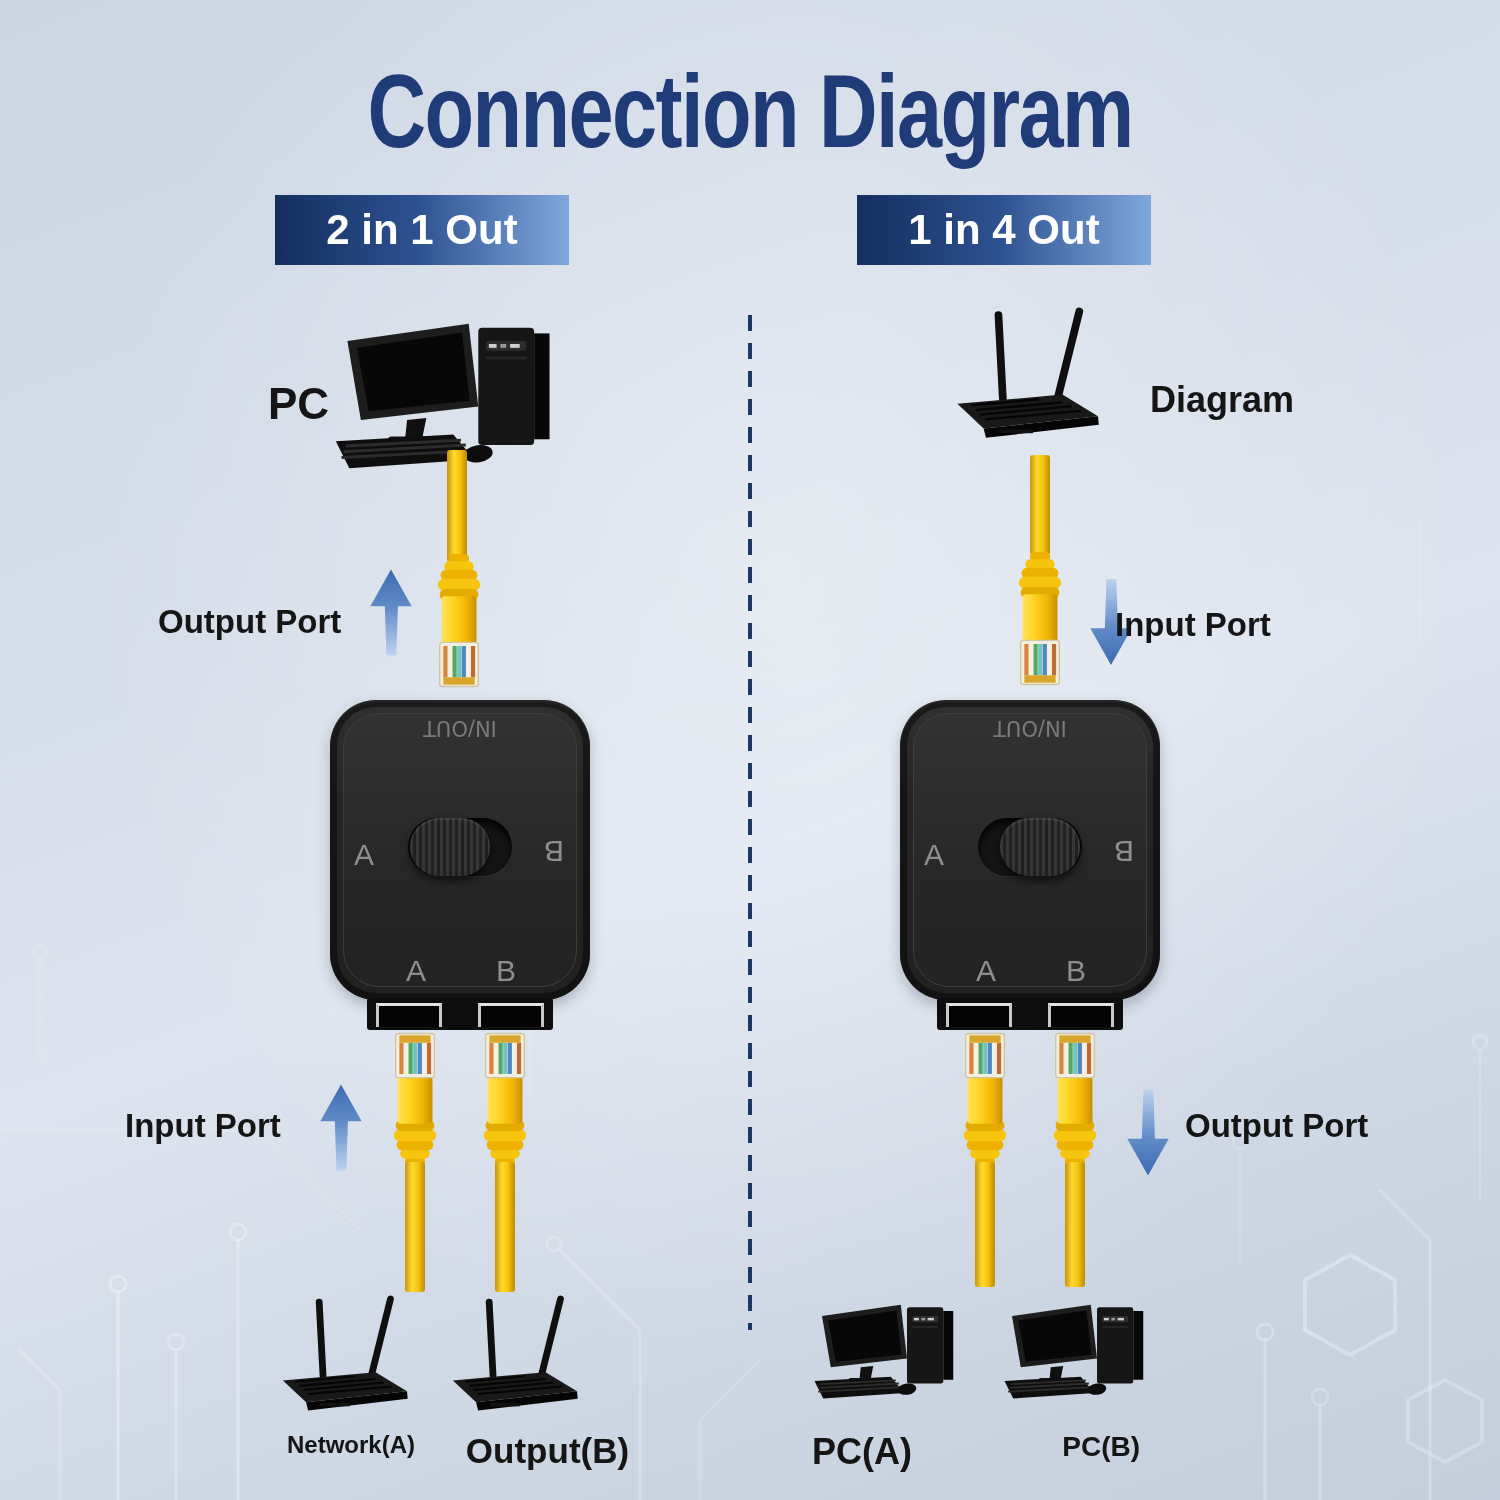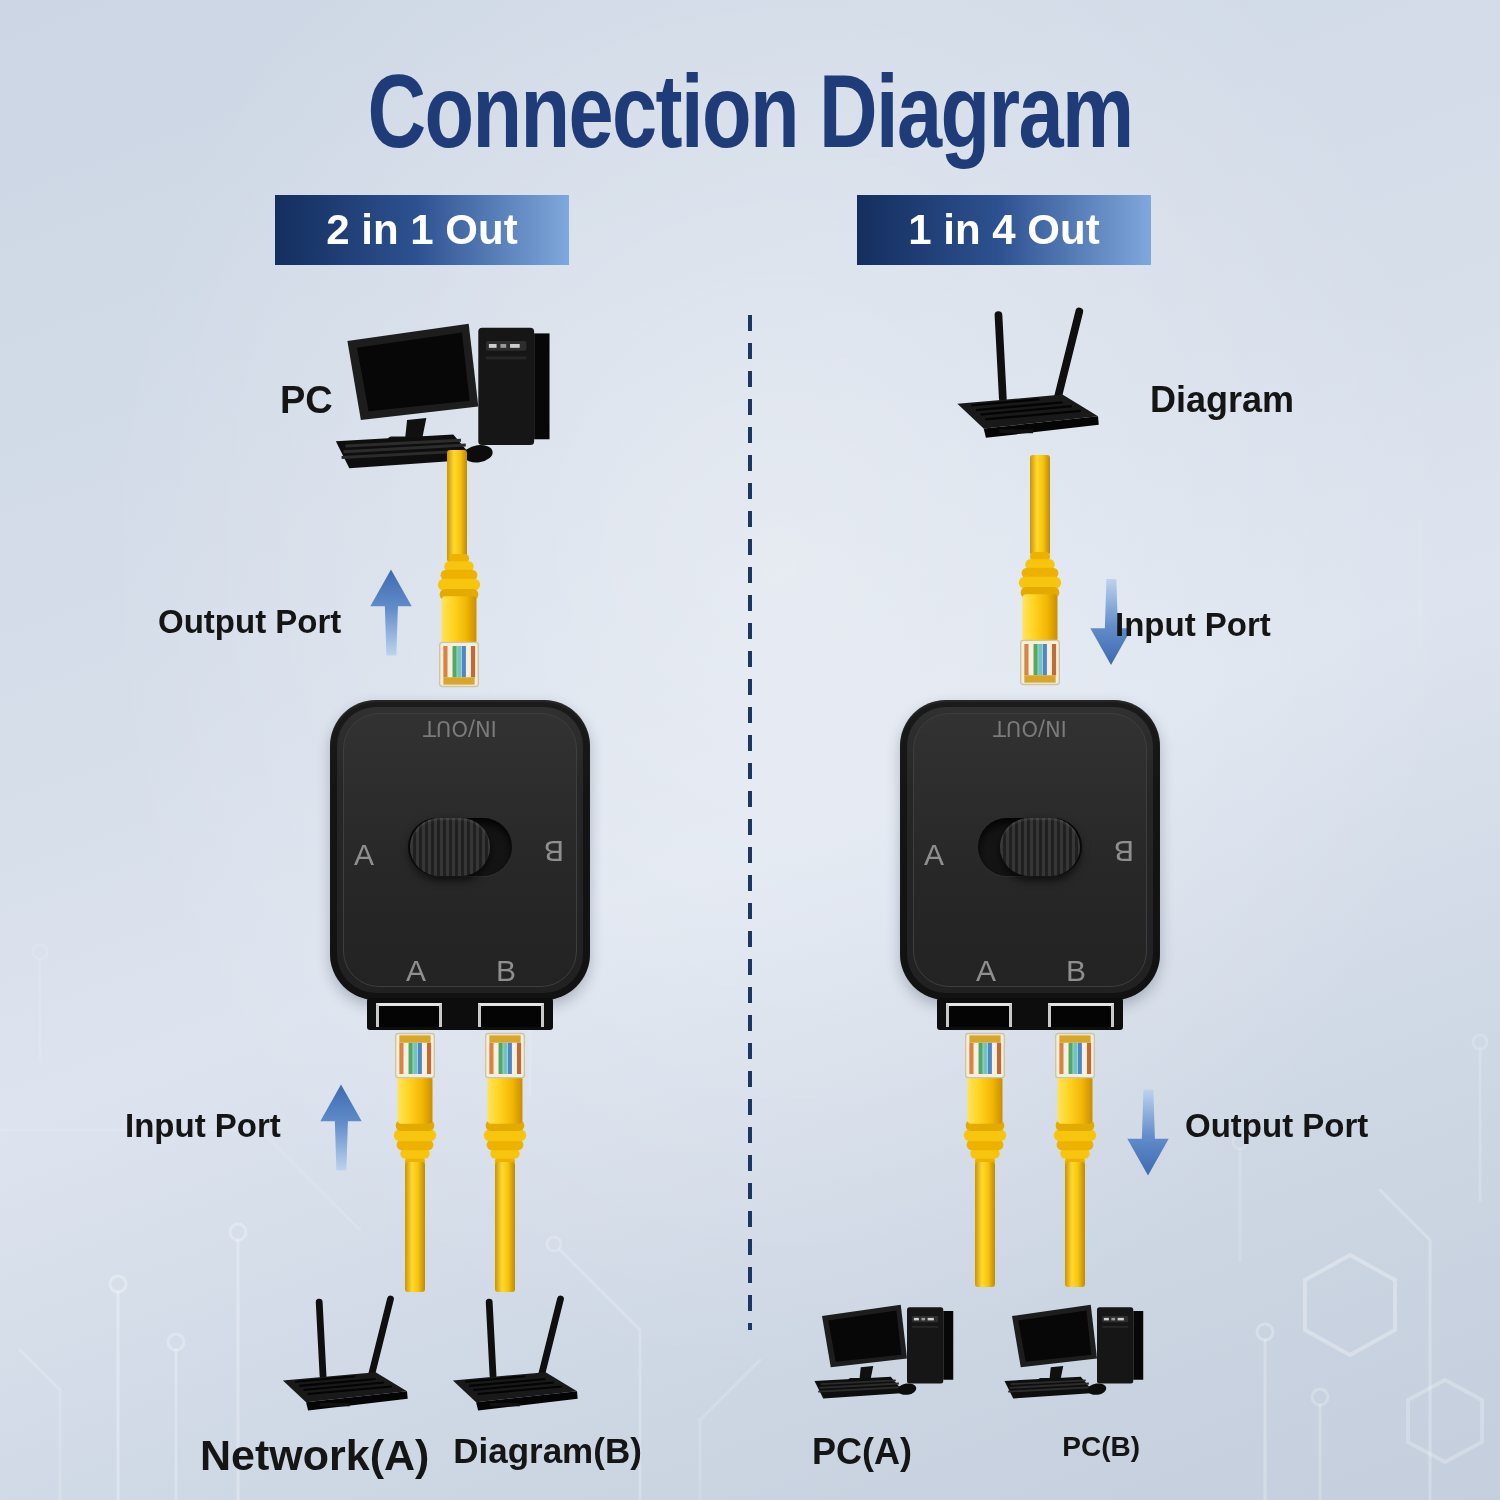--- a/index.html
+++ b/index.html
@@ -159,21 +159,21 @@
     </g>
   </svg>
 
   <div class="title">Connection Diagram</div>
 
   <div class="badge" style="left:275px">2 in 1 Out</div>
   <div class="badge" style="left:857px">1 in 4 Out</div>
 
   <div class="divider"></div>
 
-  <span class="lbl" style="left:280px;top:380px;font-size:38px">PC</span>
+  <span class="lbl" style="left:268px;top:380px;font-size:44px">PC</span>
   <svg class="abs" style="left:330px;top:318px;width:235px;height:154px">
       <use href="#sym-pc"></use>
     </svg>
 
   <div class="cable" style="left:447px;top:450px;height:112px"></div>
   <svg class="abs" style="left:436px;top:552px;width:46px;height:142px">
       <use href="#sym-plug"></use>
     </svg>
 
   <span class="lbl" style="left:158px;top:604px;font-size:33px">Output Port</span>
@@ -212,22 +212,22 @@
   <svg class="abs" style="left:318px;top:1075px;width:46px;height:105px">
       <use href="#sym-arrow"></use>
     </svg>
 
   <svg class="abs" style="left:272px;top:1282px;width:150px;height:145px">
       <use href="#sym-router"></use>
     </svg>
   <svg class="abs" style="left:442px;top:1282px;width:150px;height:145px">
       <use href="#sym-router"></use>
     </svg>
-  <span class="lbl" style="left:200px;top:1432px;width:215px;text-align:center;font-size:43px">Network(A)</span>
-  <span class="lbl" style="left:440px;top:1432px;width:215px;text-align:center;font-size:35px">Diagram(B)</span>
+  <span class="lbl" style="left:200px;top:1432px;width:215px;text-align:right;font-size:24px">Network(A)</span>
+  <span class="lbl" style="left:440px;top:1432px;width:215px;text-align:center;font-size:35px">Output(B)</span>
 
   <svg class="abs" style="left:945px;top:282px;width:170px;height:185px">
       <use href="#sym-router"></use>
     </svg>
   <span class="lbl" style="left:1150px;top:380px;font-size:36px">Diagram</span>
 
   <div class="cable" style="left:1030px;top:455px;height:100px"></div>
   <svg class="abs" style="left:1017px;top:550px;width:46px;height:142px">
       <use href="#sym-plug"></use>
     </svg>

